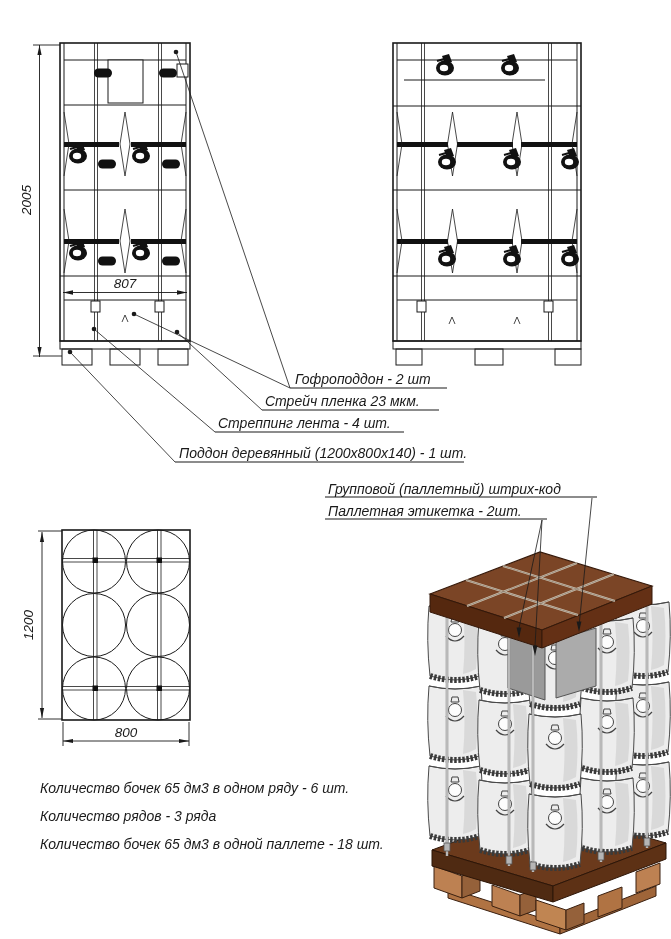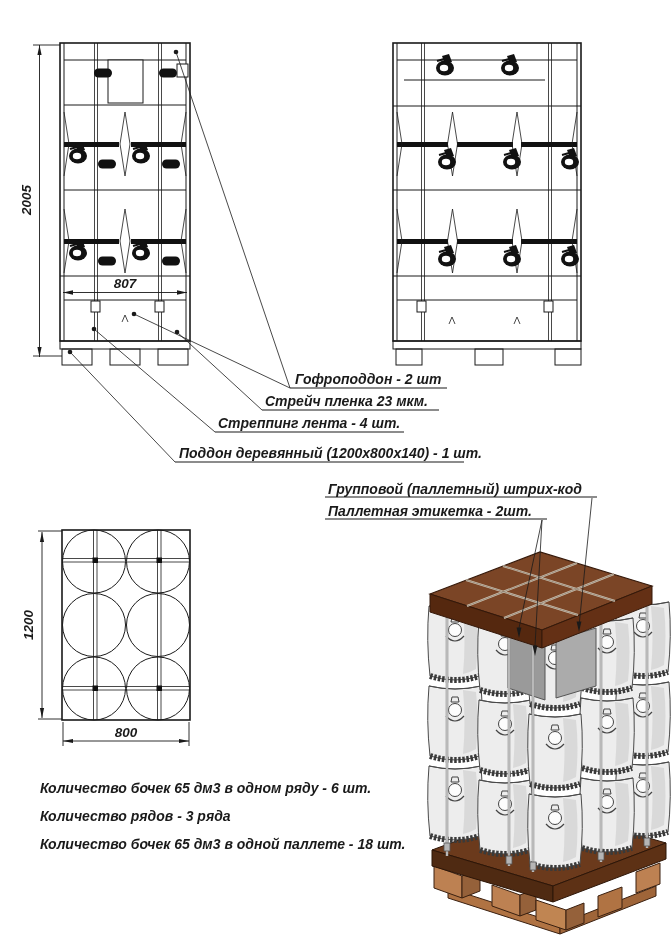--- a/index.html
+++ b/index.html
@@ -1,16 +1,16 @@
 <!DOCTYPE html>
 <html><head>
 <meta charset="utf-8">
 <style>
   html,body{margin:0;padding:0;background:#fff;}
-  .page{position:relative;width:671px;height:939px;background:#ffffff;overflow:hidden;font-weight:bold;}
+  .page{position:relative;width:671px;height:939px;background:#ffffff;overflow:hidden;}
   svg{display:block;}
   text{font-family:"Liberation Sans",sans-serif;font-style:italic;fill:#1a1a1a;}
   .t14{font-size:14px;}
   .t13{font-size:13.5px;}
   .ln{fill:none;stroke:#1a1a1a;stroke-width:1;}
   .lt{fill:none;stroke:#1a1a1a;stroke-width:0.8;}
   .ln2{fill:none;stroke:#1a1a1a;stroke-width:1.6;}
   .dim{fill:none;stroke:#1a1a1a;stroke-width:0.9;}
   .arr{fill:#1a1a1a;stroke:none;}
   .blk{fill:#111;stroke:none;}

